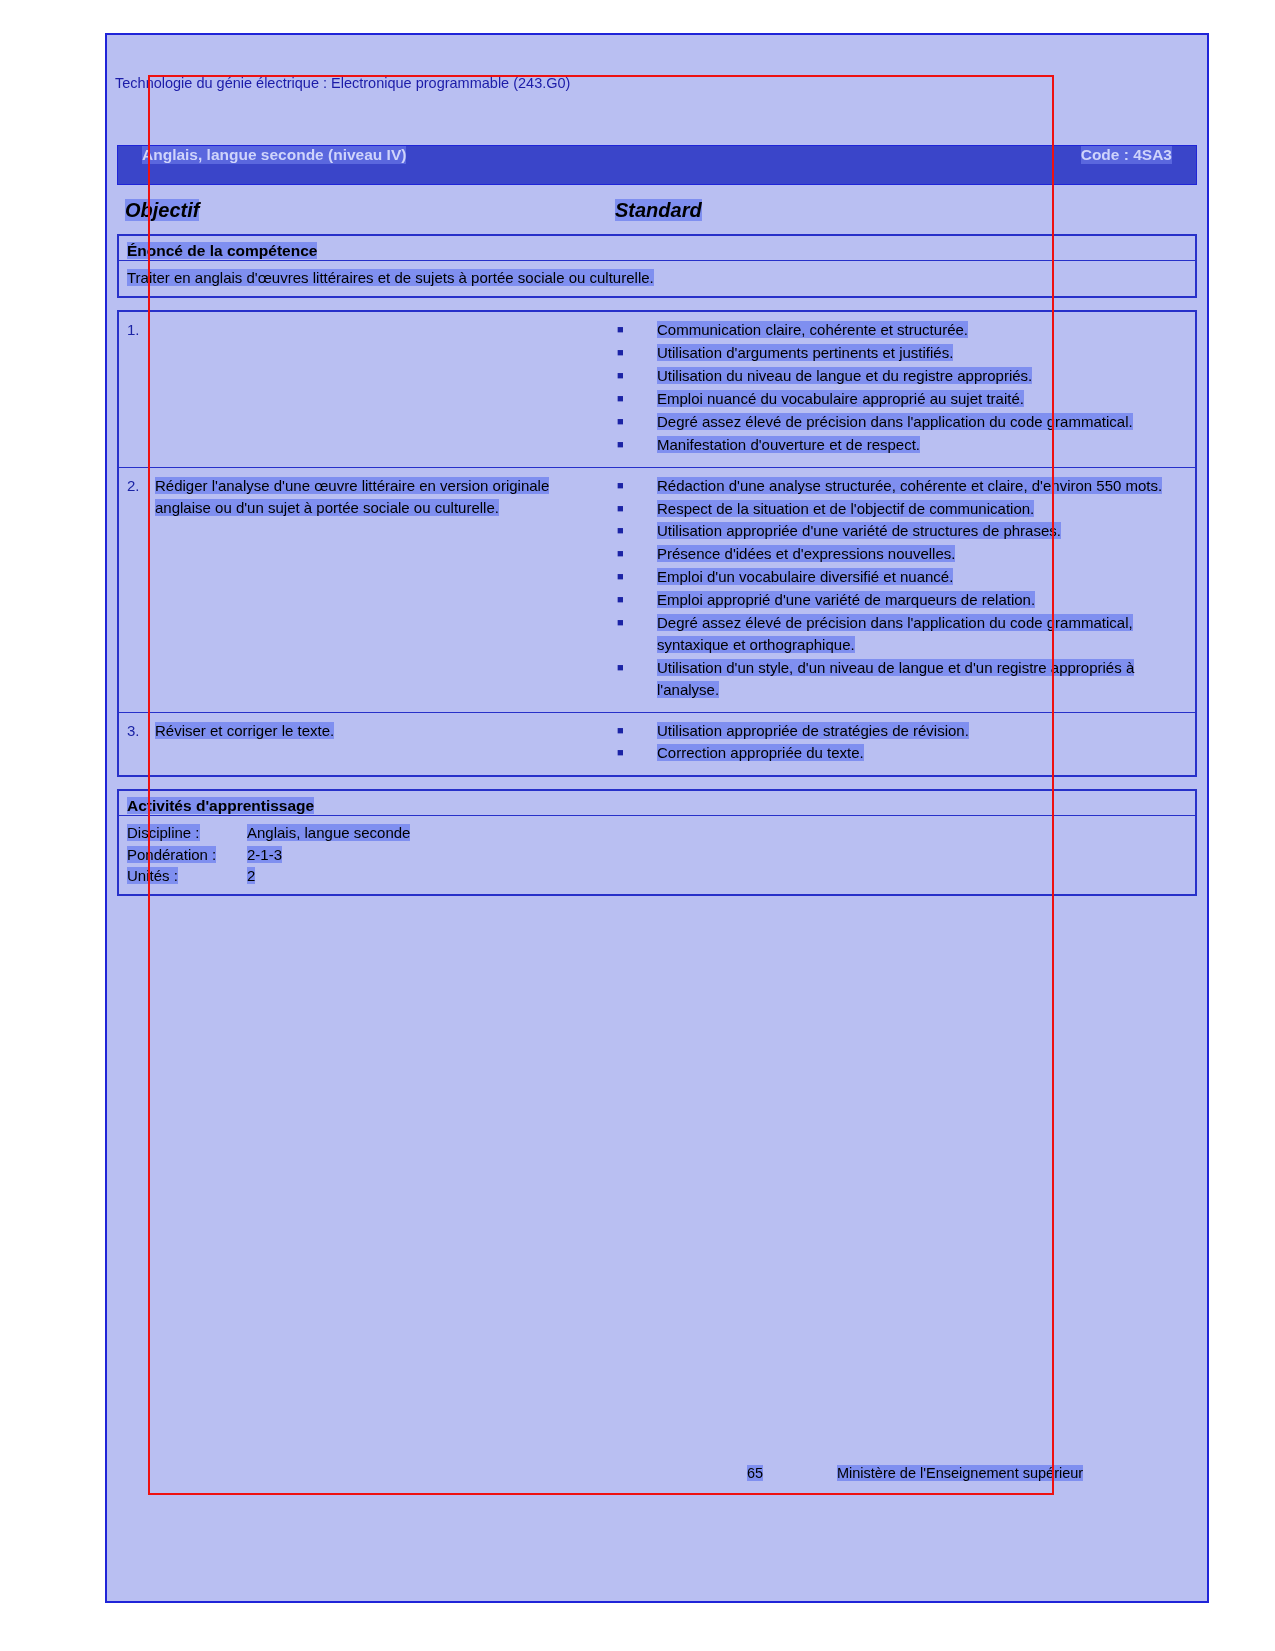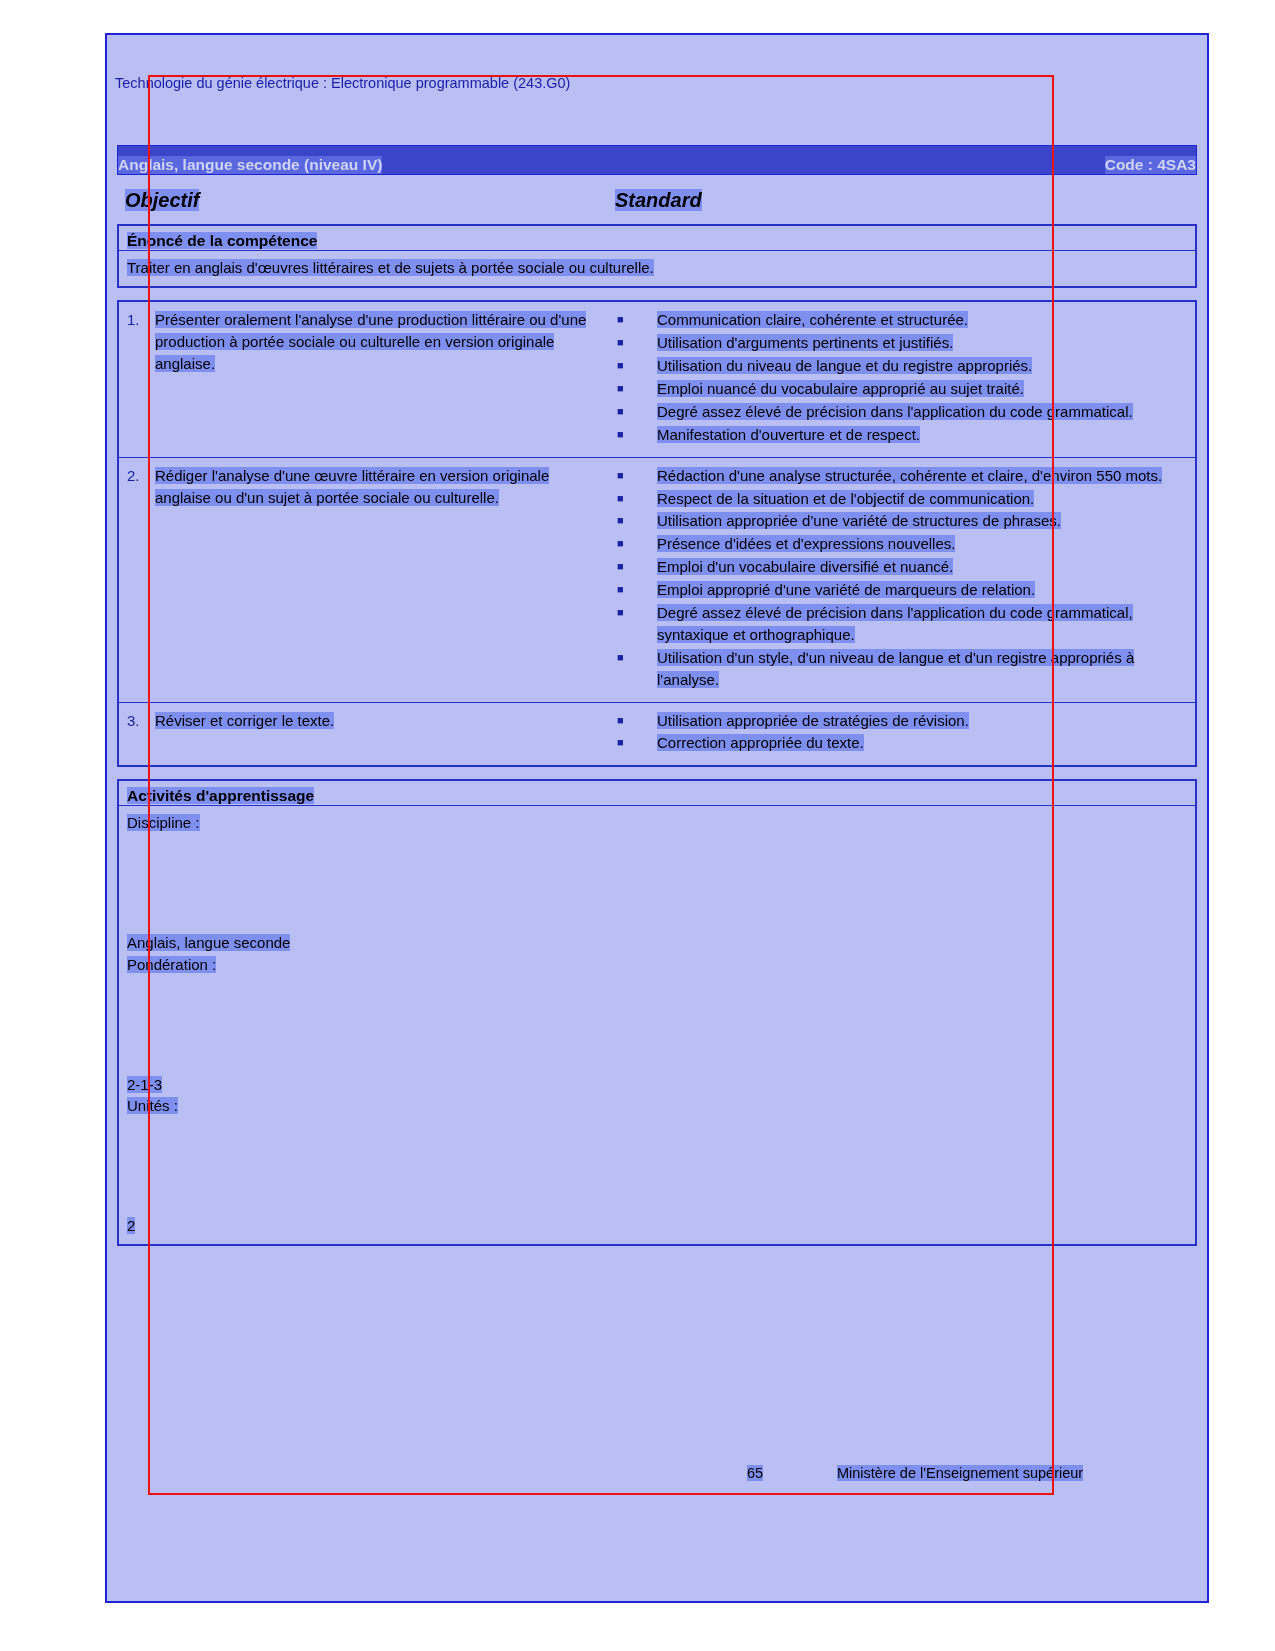--- a/index.html
+++ b/index.html
@@ -59,25 +59,25 @@
   }
   .content {
     position: absolute;
     left: 10px;
     top: 110px;
     width: 1080px;
   }
   .title-bar {
     background: #3a45c9;
     border: 1px solid #1f24d8;
-    height: 30px;
-    display: flex;
-    align-items: flex-end;
+    height: 40px;
+    display: flex;
+    align-items: flex-start;
     justify-content: space-between;
-    padding: 0 0;
+    padding: 0 24px;
     box-sizing: border-box;
   }
   .title-bar span {
     font-size: 15.5px;
     font-weight: bold;
     color: #cfd4fb;
     background: #5a67de;
   }
   .obj-std {
     display: flex;
@@ -168,21 +168,20 @@
     padding-left: 4px;
     font-size: 11px;
     line-height: 1.9;
     color: #1b23a5;
   }
   .bullet-text {
     flex: 1;
   }
   .info-line {
     display: flex;
-    flex-direction: column;
   }
   .info-label {
     width: 120px;
     flex: 0 0 120px;
   }
   .footer {
     position: absolute;
     left: 640px;
     top: 1430px;
     width: 430px;
@@ -218,21 +217,20 @@
       <div class="box">
         <div class="box-header"><span class="hl">Énoncé de la compétence</span></div>
         <div class="box-body"><span class="hl">Traiter en anglais d'œuvres littéraires et de sujets à portée sociale ou culturelle.</span></div>
       </div>
 
       <div class="box">
 
         <div class="row">
           <div class="cell-left">
             <div class="num">1.</div>
-            <div><span class="hl">Présenter oralement l'analyse d'une production littéraire ou d'une production à portée sociale ou culturelle en version originale anglaise.</span></div>
           </div>
           <div class="cell-right">
             <div class="bullet-row">
                 <div class="bullet">■</div>
                 <div class="bullet-text"><span class="hl">Communication claire, cohérente et structurée.</span></div>
               </div>
             <div class="bullet-row">
                 <div class="bullet">■</div>
                 <div class="bullet-text"><span class="hl">Utilisation d'arguments pertinents et justifiés.</span></div>
               </div>

